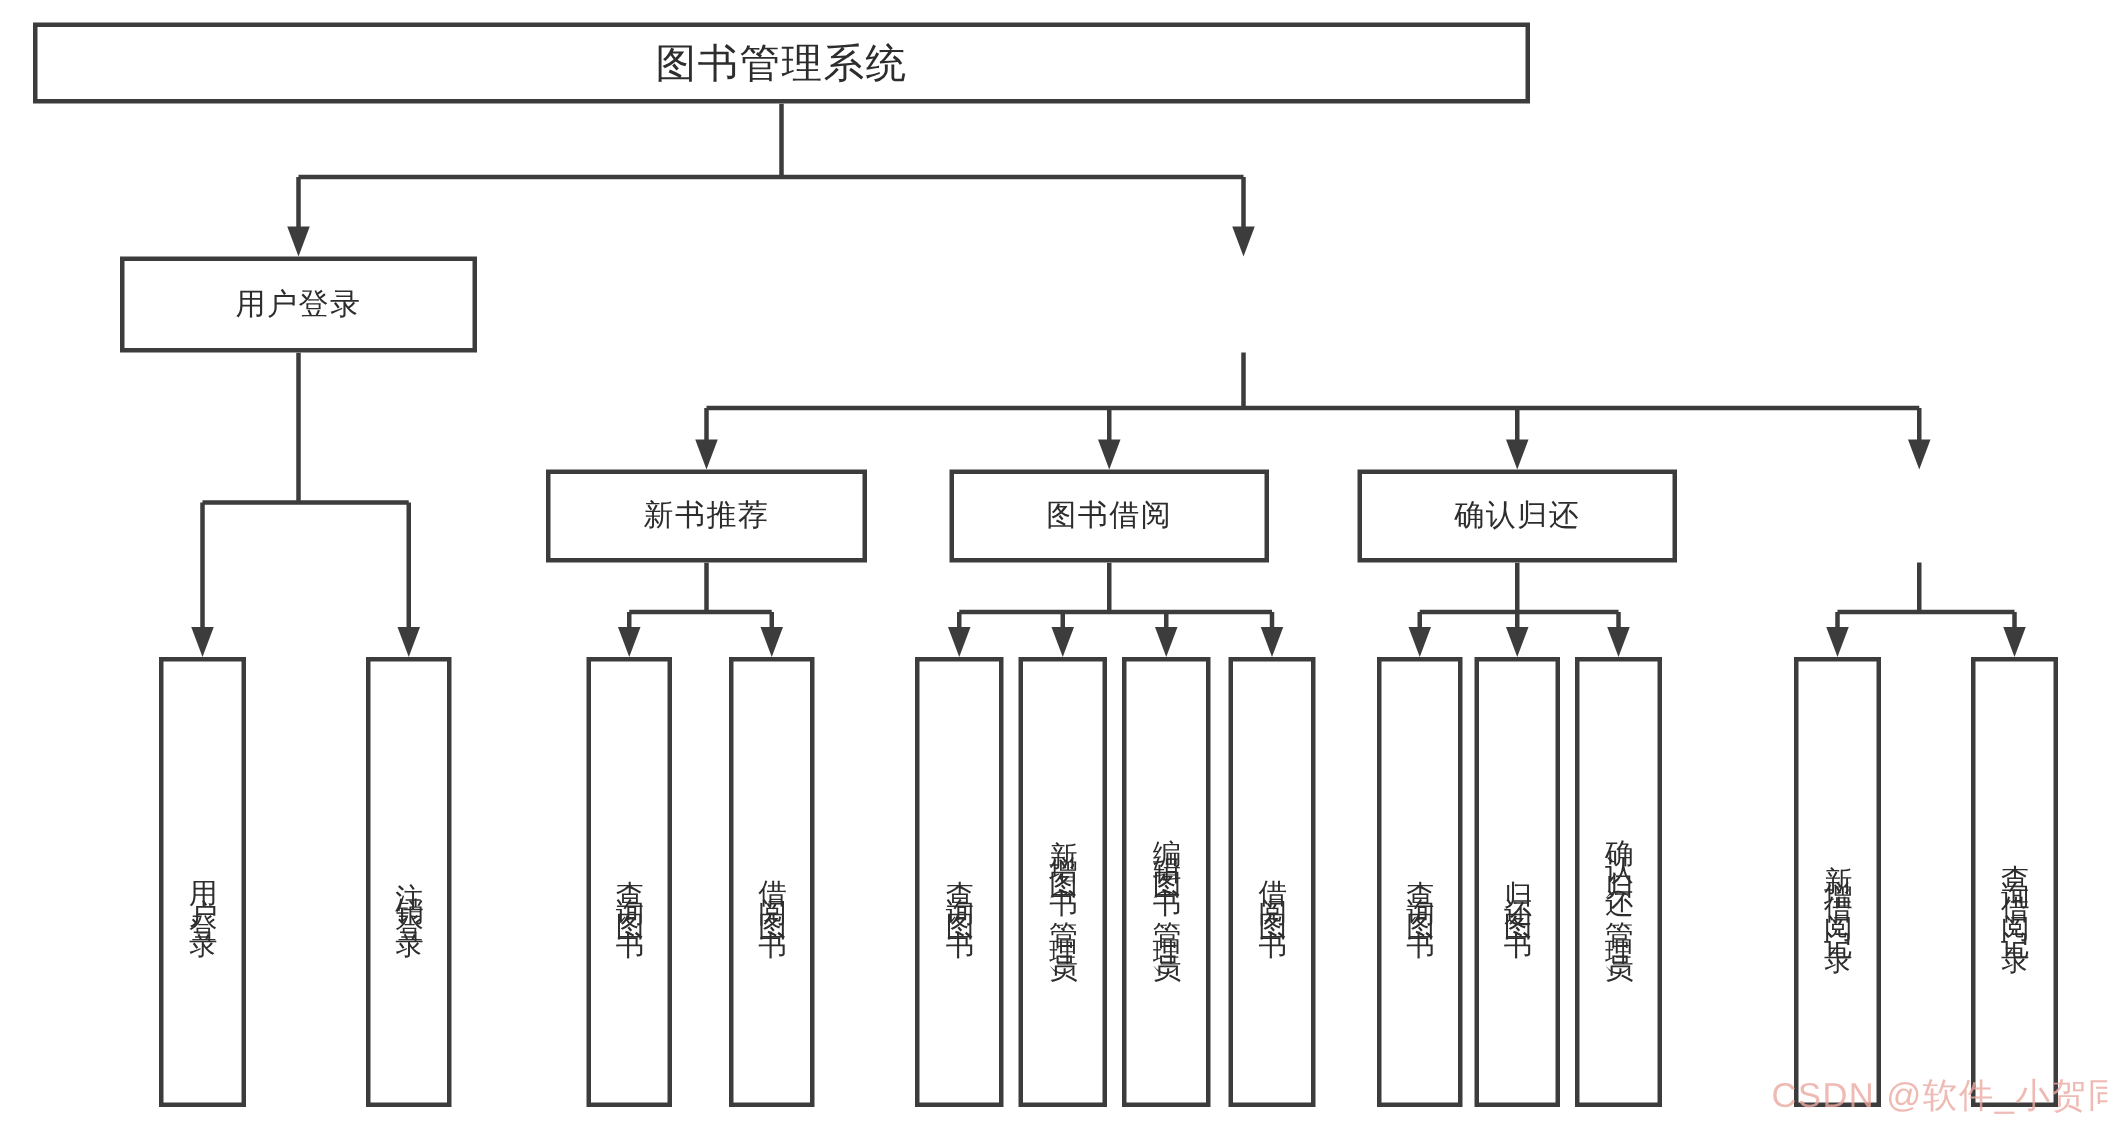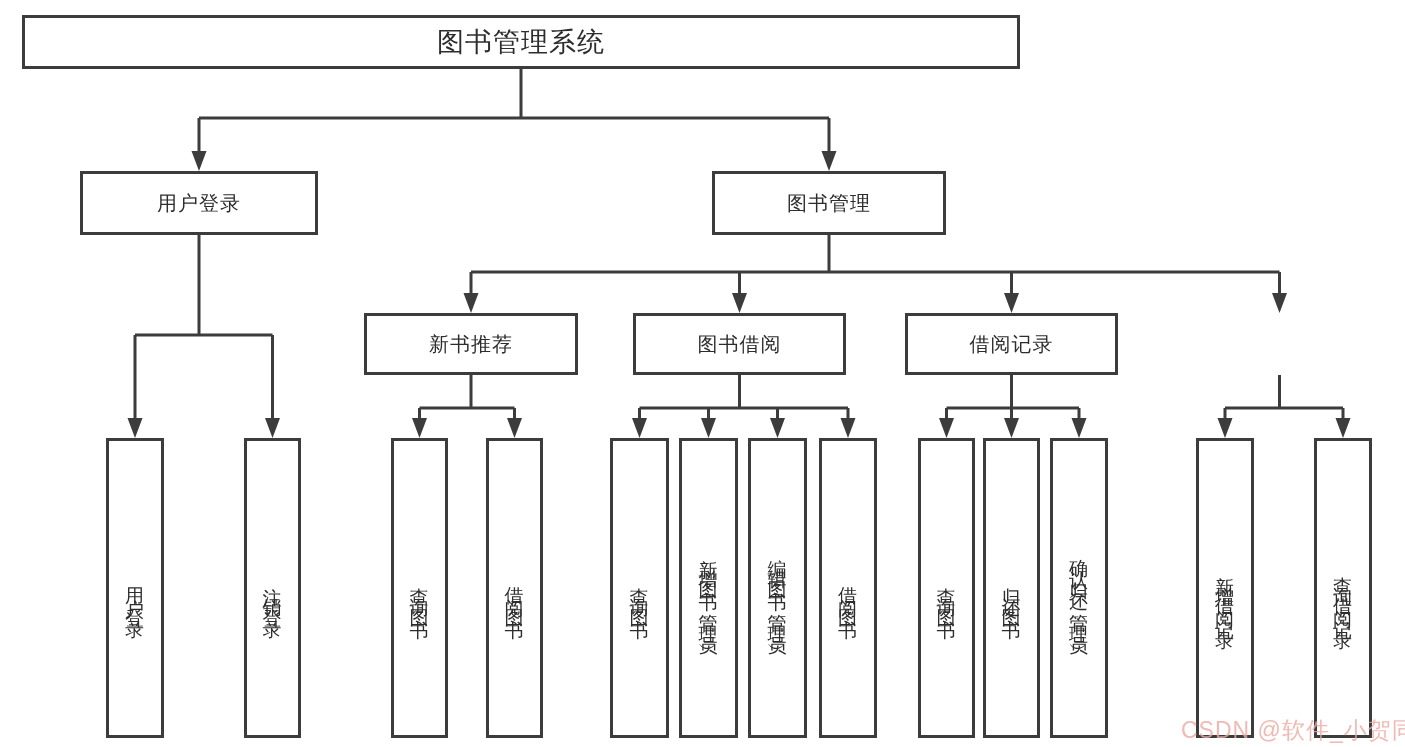--- a/index.html
+++ b/index.html
@@ -89,32 +89,29 @@
     <polygon points="1335.5,418 1350.5,418 1343,438"></polygon>
   </svg>
 
   <div class="box h root" style="left:22px;top:15px;width:998px;height:54px;">
     <span>图书管理系统</span>
   </div>
 
   <div class="box h" style="left:80px;top:171px;width:238px;height:64px;">
     <span>用户登录</span>
   </div>
-  <div class="box h" style="left:712px;top:171px;width:234px;height:64px;">
-    <span>图书管理</span>
-  </div>
 
   <div class="box h" style="left:364px;top:313px;width:214px;height:62px;text-align:right;">
     <span>新书推荐</span>
   </div>
   <div class="box h" style="left:633px;top:313px;width:213px;height:62px;">
     <span>图书借阅</span>
   </div>
   <div class="box h" style="left:905px;top:313px;width:213px;height:62px;">
-    <span>借阅记录</span>
+    <span>确认归还</span>
   </div>
 
   <div class="box v" style="left:106px;top:438px;width:58px;height:300px;">
     <span>用户登录</span>
   </div>
   <div class="box v" style="left:244px;top:438px;width:57px;height:300px;">
     <span>注销登录</span>
   </div>
 
   <div class="box v" style="left:391px;top:438px;width:57px;height:300px;">

